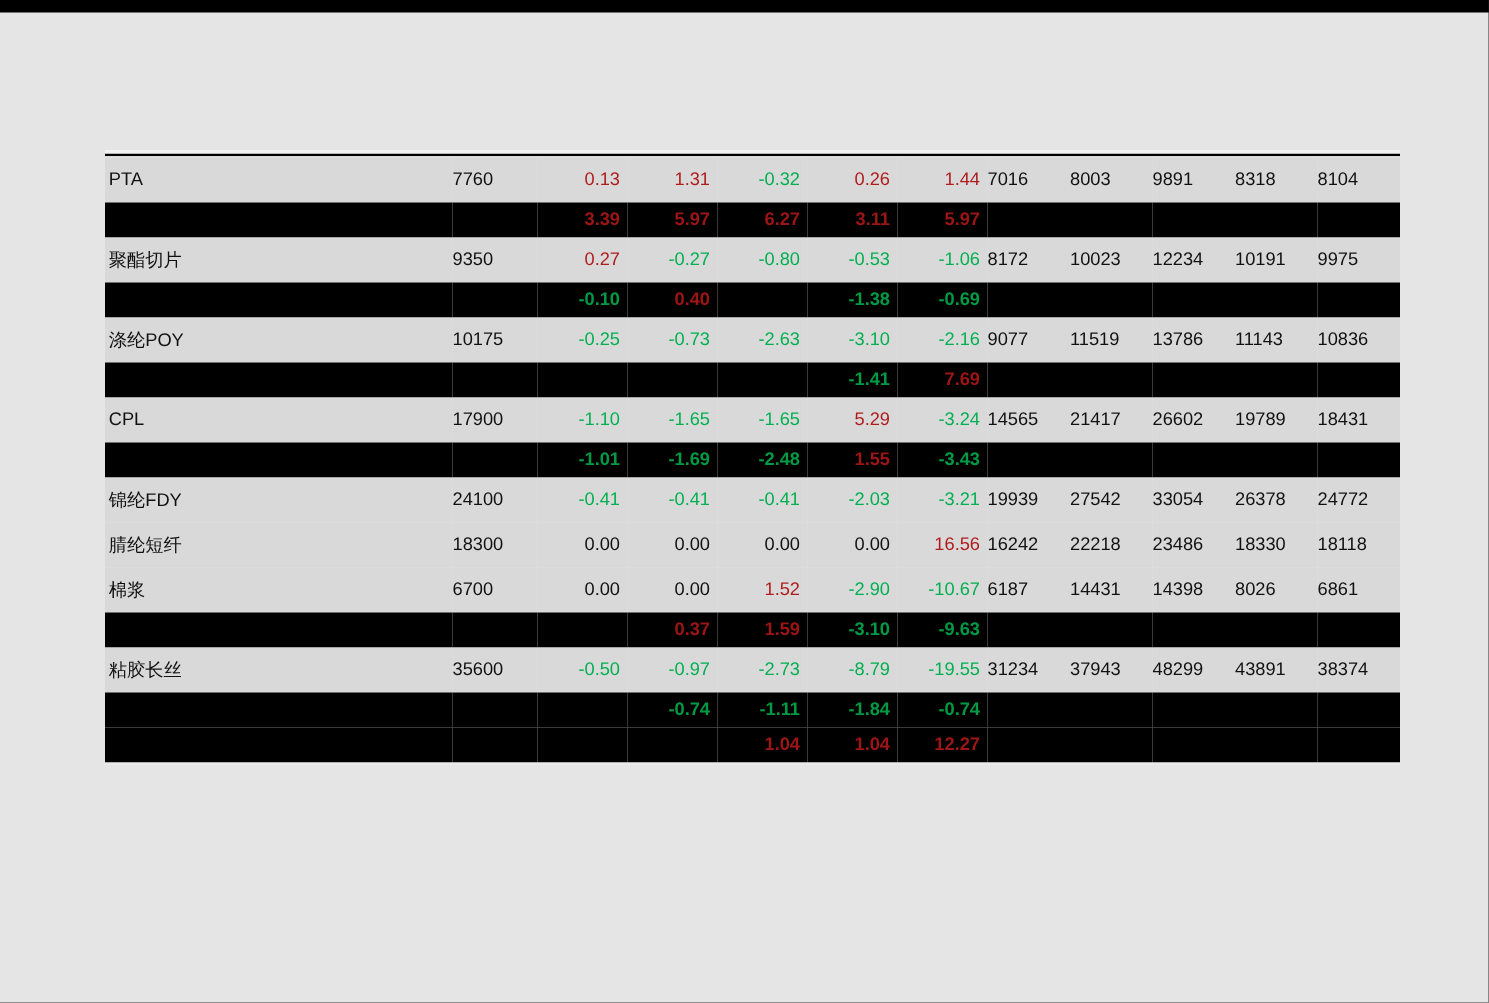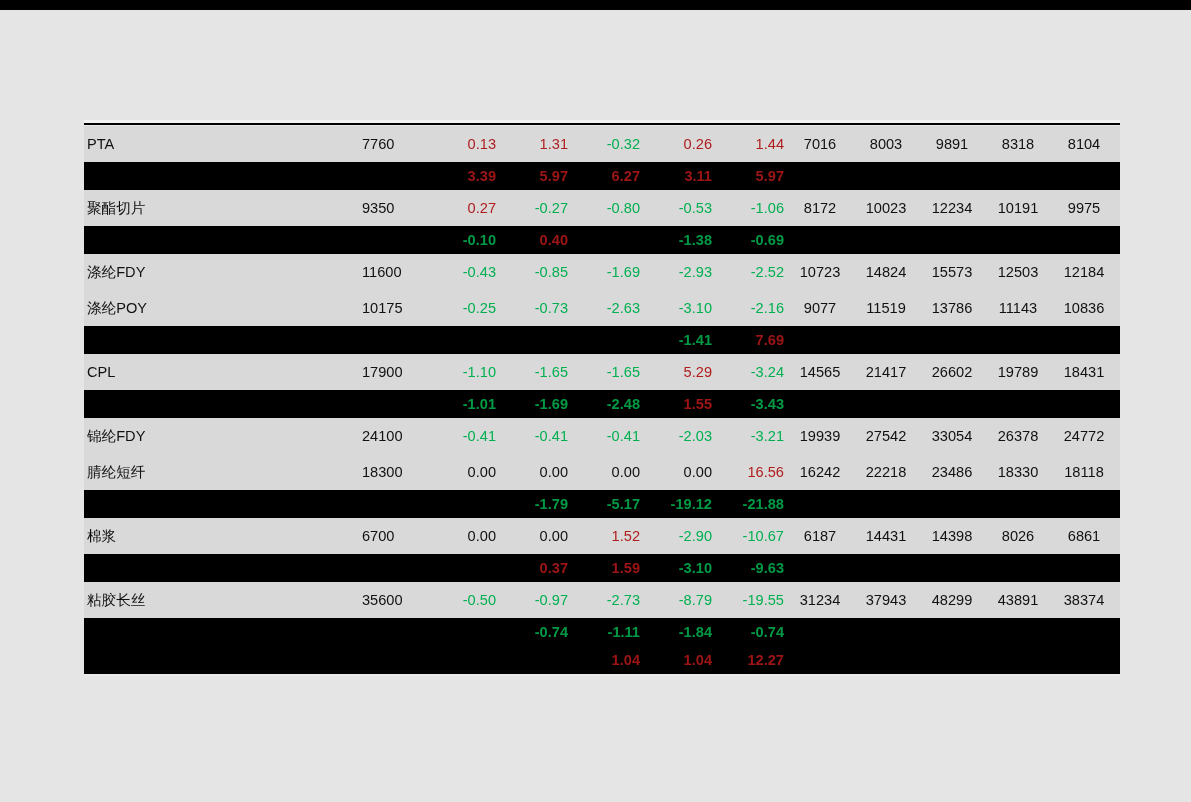--- a/index.html
+++ b/index.html
@@ -43,21 +43,21 @@
     white-space:nowrap;
   }
   td.label{
     text-align:left;
     padding-left:3px;
     color:#111;
     font-size:14.6px;
   }
   td.num{text-align:left;color:#111;}
   td.pct{text-align:right;}
-  td.hist{text-align:center;color:#111;}
+  td.hist{text-align:left;color:#111;}
 
   tr.main-row td.pct.up{color:#b01c1c;}
   tr.main-row td.pct.down{color:#00b050;}
   tr.main-row td.pct.flat{color:#111;}
 
   tr.sub-row td.pct.up{color:#9e1515;font-weight:bold;}
   tr.sub-row td.pct.down{color:#009a44;font-weight:bold;}
   tr.sub-row td.pct.flat{color:#d9d9d9;font-weight:bold;}
   tr.sub-row td{color:#000;}
 </style>
@@ -137,34 +137,20 @@
             <td class="pct flat"></td>
             <td class="pct down">-1.38</td>
             <td class="pct down">-0.69</td>
             <td></td>
             <td></td>
             <td></td>
             <td></td>
             <td></td>
           </tr>
           <tr class="main-row">
-            <td class="label">涤纶FDY</td>
-            <td class="num">11600</td>
-            <td class="pct down">-0.43</td>
-            <td class="pct down">-0.85</td>
-            <td class="pct down">-1.69</td>
-            <td class="pct down">-2.93</td>
-            <td class="pct down">-2.52</td>
-            <td class="hist">10723</td>
-            <td class="hist">14824</td>
-            <td class="hist">15573</td>
-            <td class="hist">12503</td>
-            <td class="hist">12184</td>
-          </tr>
-          <tr class="main-row">
             <td class="label">涤纶POY</td>
             <td class="num">10175</td>
             <td class="pct down">-0.25</td>
             <td class="pct down">-0.73</td>
             <td class="pct down">-2.63</td>
             <td class="pct down">-3.10</td>
             <td class="pct down">-2.16</td>
             <td class="hist">9077</td>
             <td class="hist">11519</td>
             <td class="hist">13786</td>
@@ -234,34 +220,20 @@
             <td class="pct flat">0.00</td>
             <td class="pct flat">0.00</td>
             <td class="pct flat">0.00</td>
             <td class="pct up">16.56</td>
             <td class="hist">16242</td>
             <td class="hist">22218</td>
             <td class="hist">23486</td>
             <td class="hist">18330</td>
             <td class="hist">18118</td>
           </tr>
-          <tr class="sub-row">
-            <td></td>
-            <td></td>
-            <td class="pct flat"></td>
-            <td class="pct down">-1.79</td>
-            <td class="pct down">-5.17</td>
-            <td class="pct down">-19.12</td>
-            <td class="pct down">-21.88</td>
-            <td></td>
-            <td></td>
-            <td></td>
-            <td></td>
-            <td></td>
-          </tr>
           <tr class="main-row">
             <td class="label">棉浆</td>
             <td class="num">6700</td>
             <td class="pct flat">0.00</td>
             <td class="pct flat">0.00</td>
             <td class="pct up">1.52</td>
             <td class="pct down">-2.90</td>
             <td class="pct down">-10.67</td>
             <td class="hist">6187</td>
             <td class="hist">14431</td>

